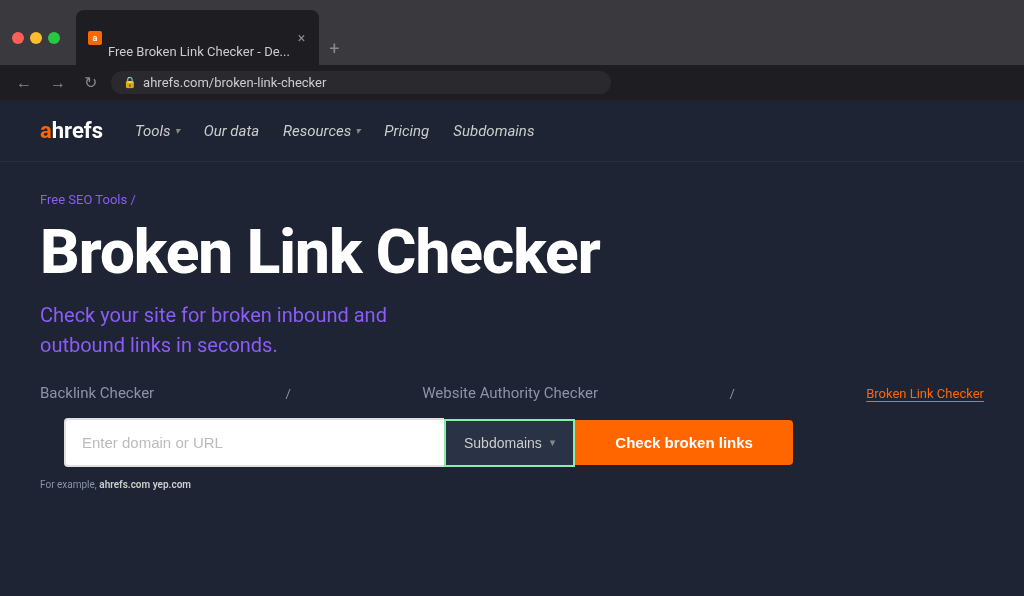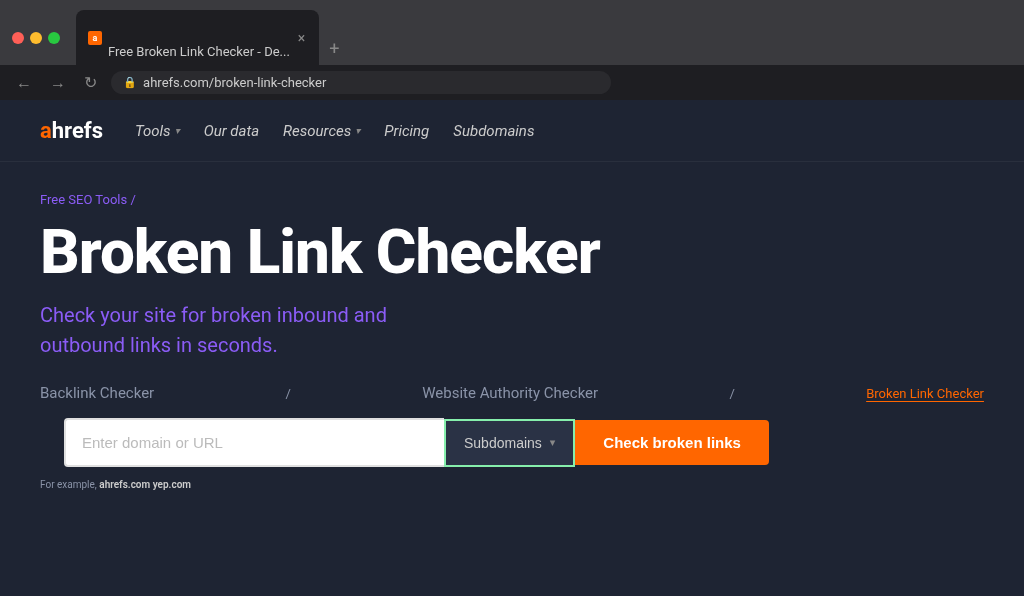--- a/index.html
+++ b/index.html
@@ -271,21 +271,21 @@
       cursor: pointer;
       white-space: nowrap;
     }
 
     .subdomains-btn .chevron {
       font-size: 11px;
       color: #888;
     }
 
     .check-btn {
-      padding: 14px 28px;
+      padding: 14px 40px;
       background: #ff6600;
       color: white;
       font-size: 15px;
       font-weight: 600;
       border: none;
       border-radius: 0 4px 4px 0;
       cursor: pointer;
       white-space: nowrap;
     }
 

